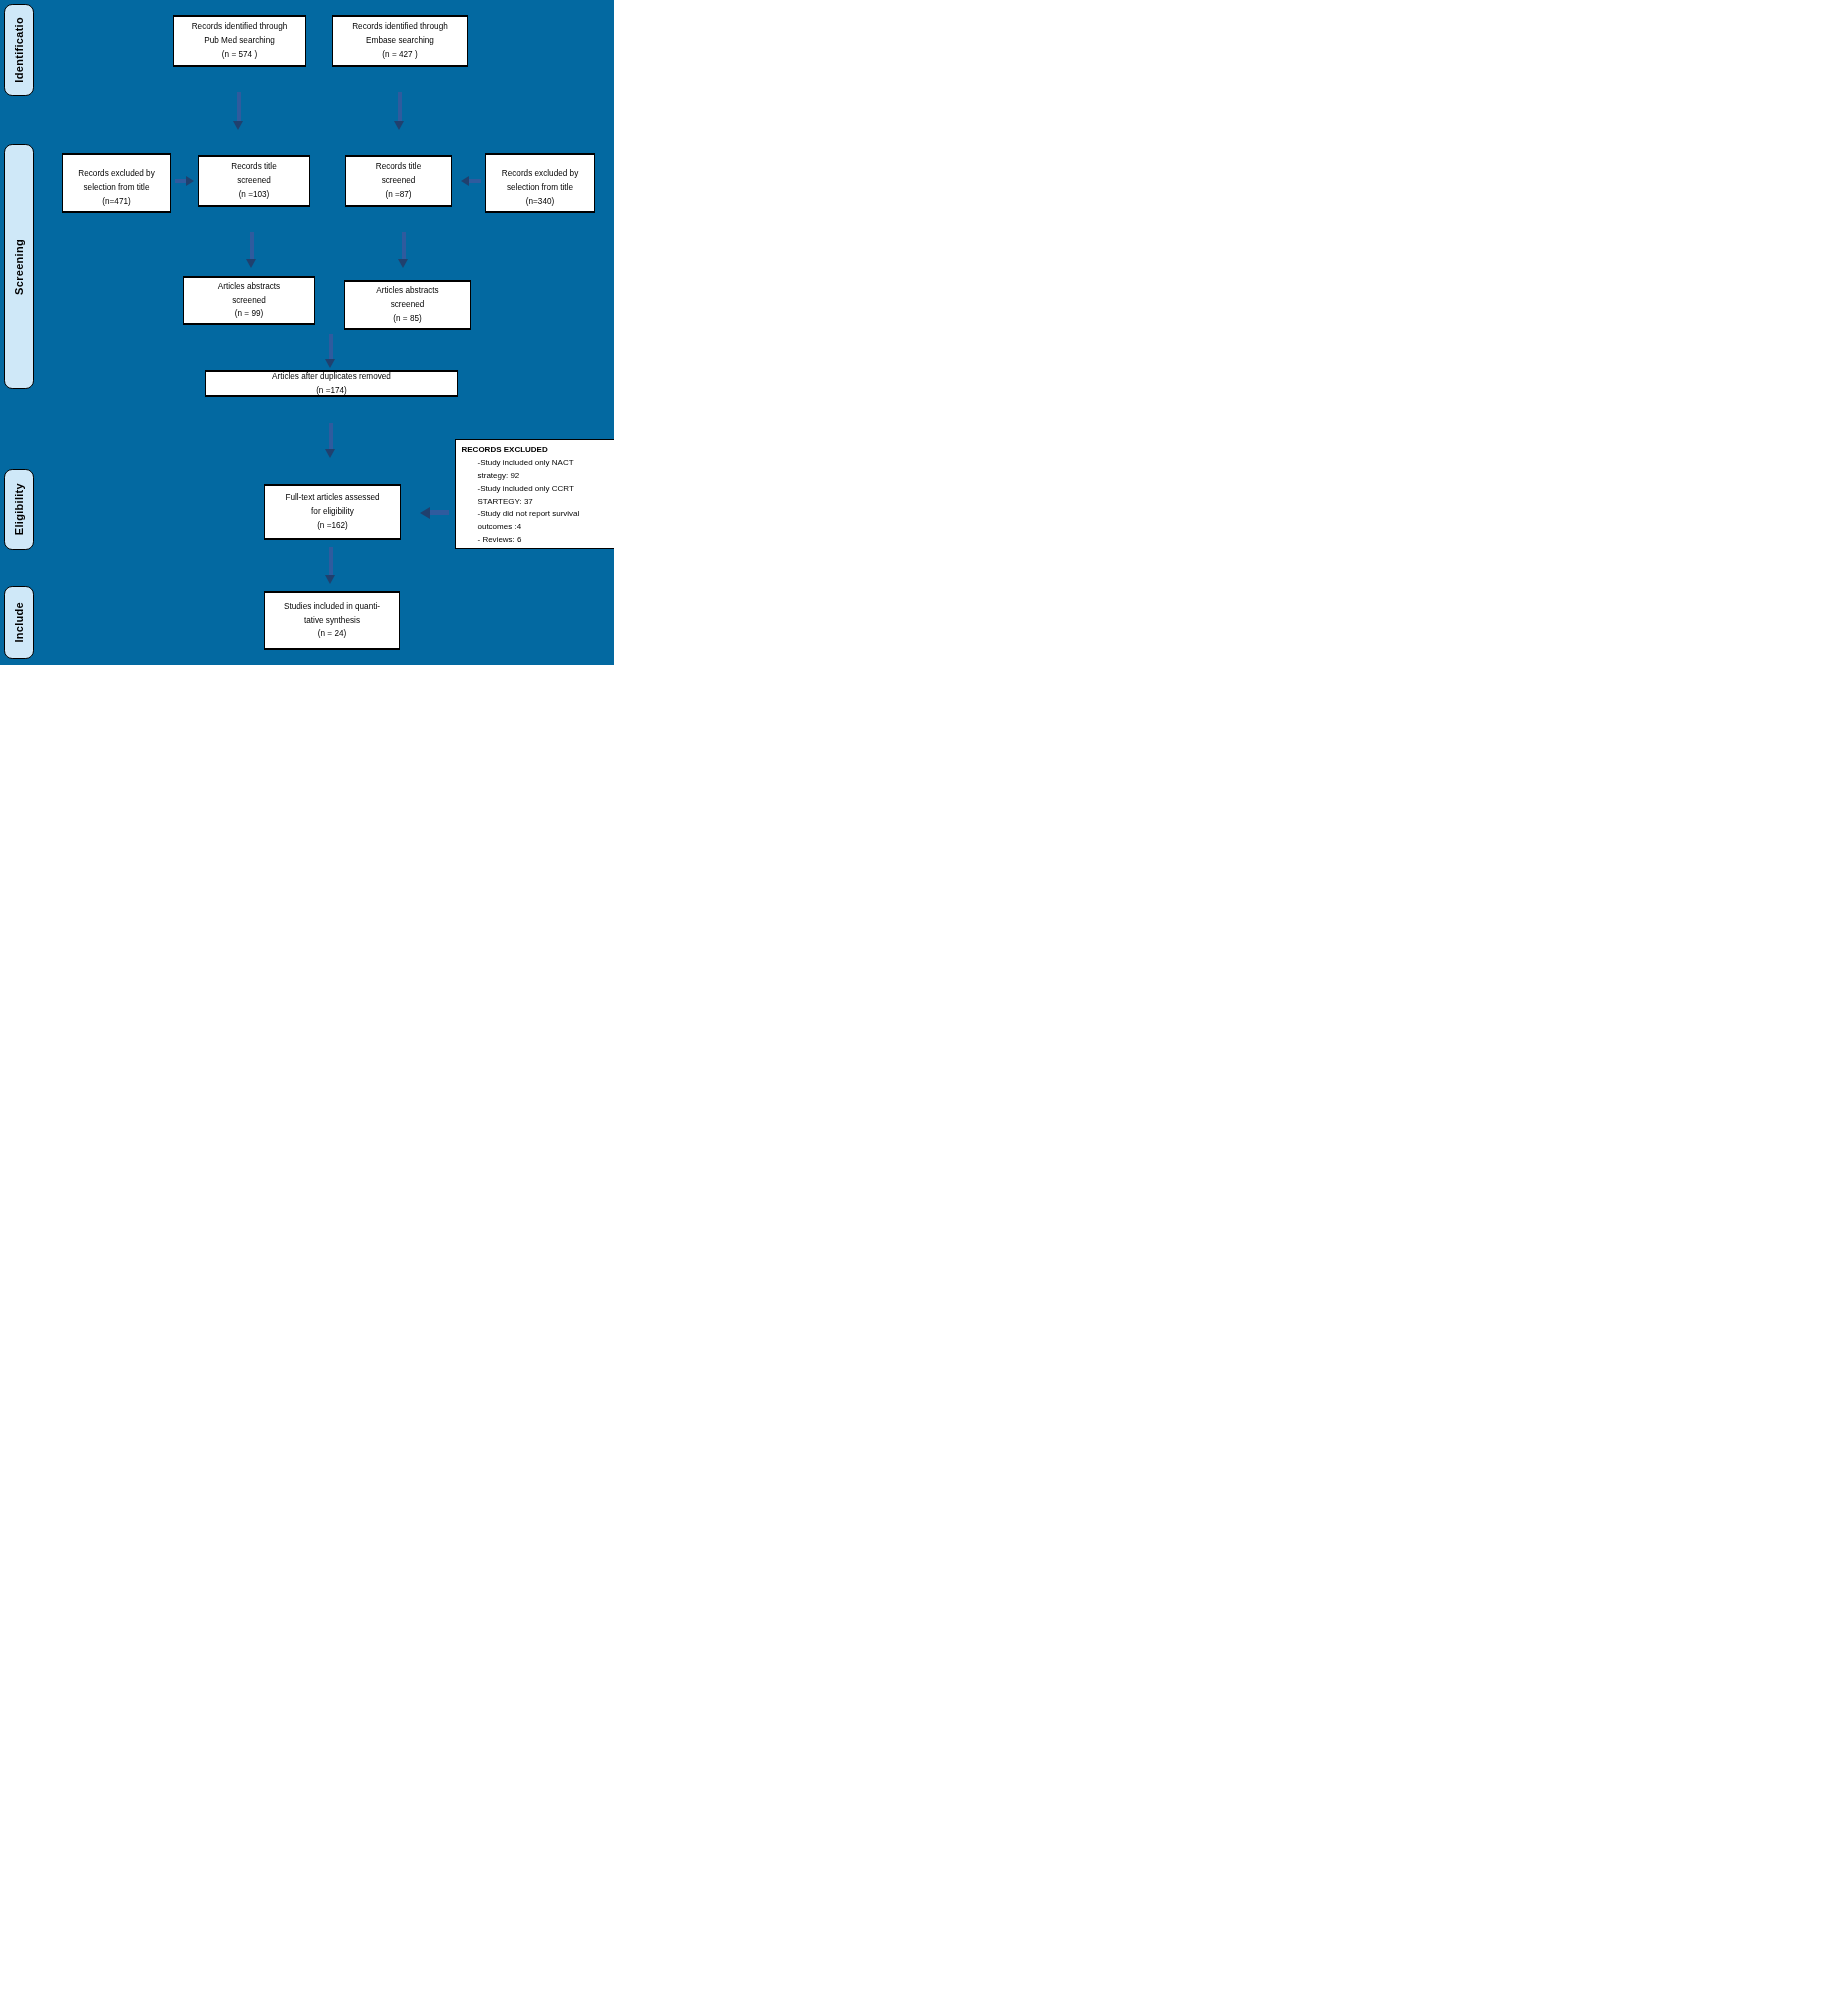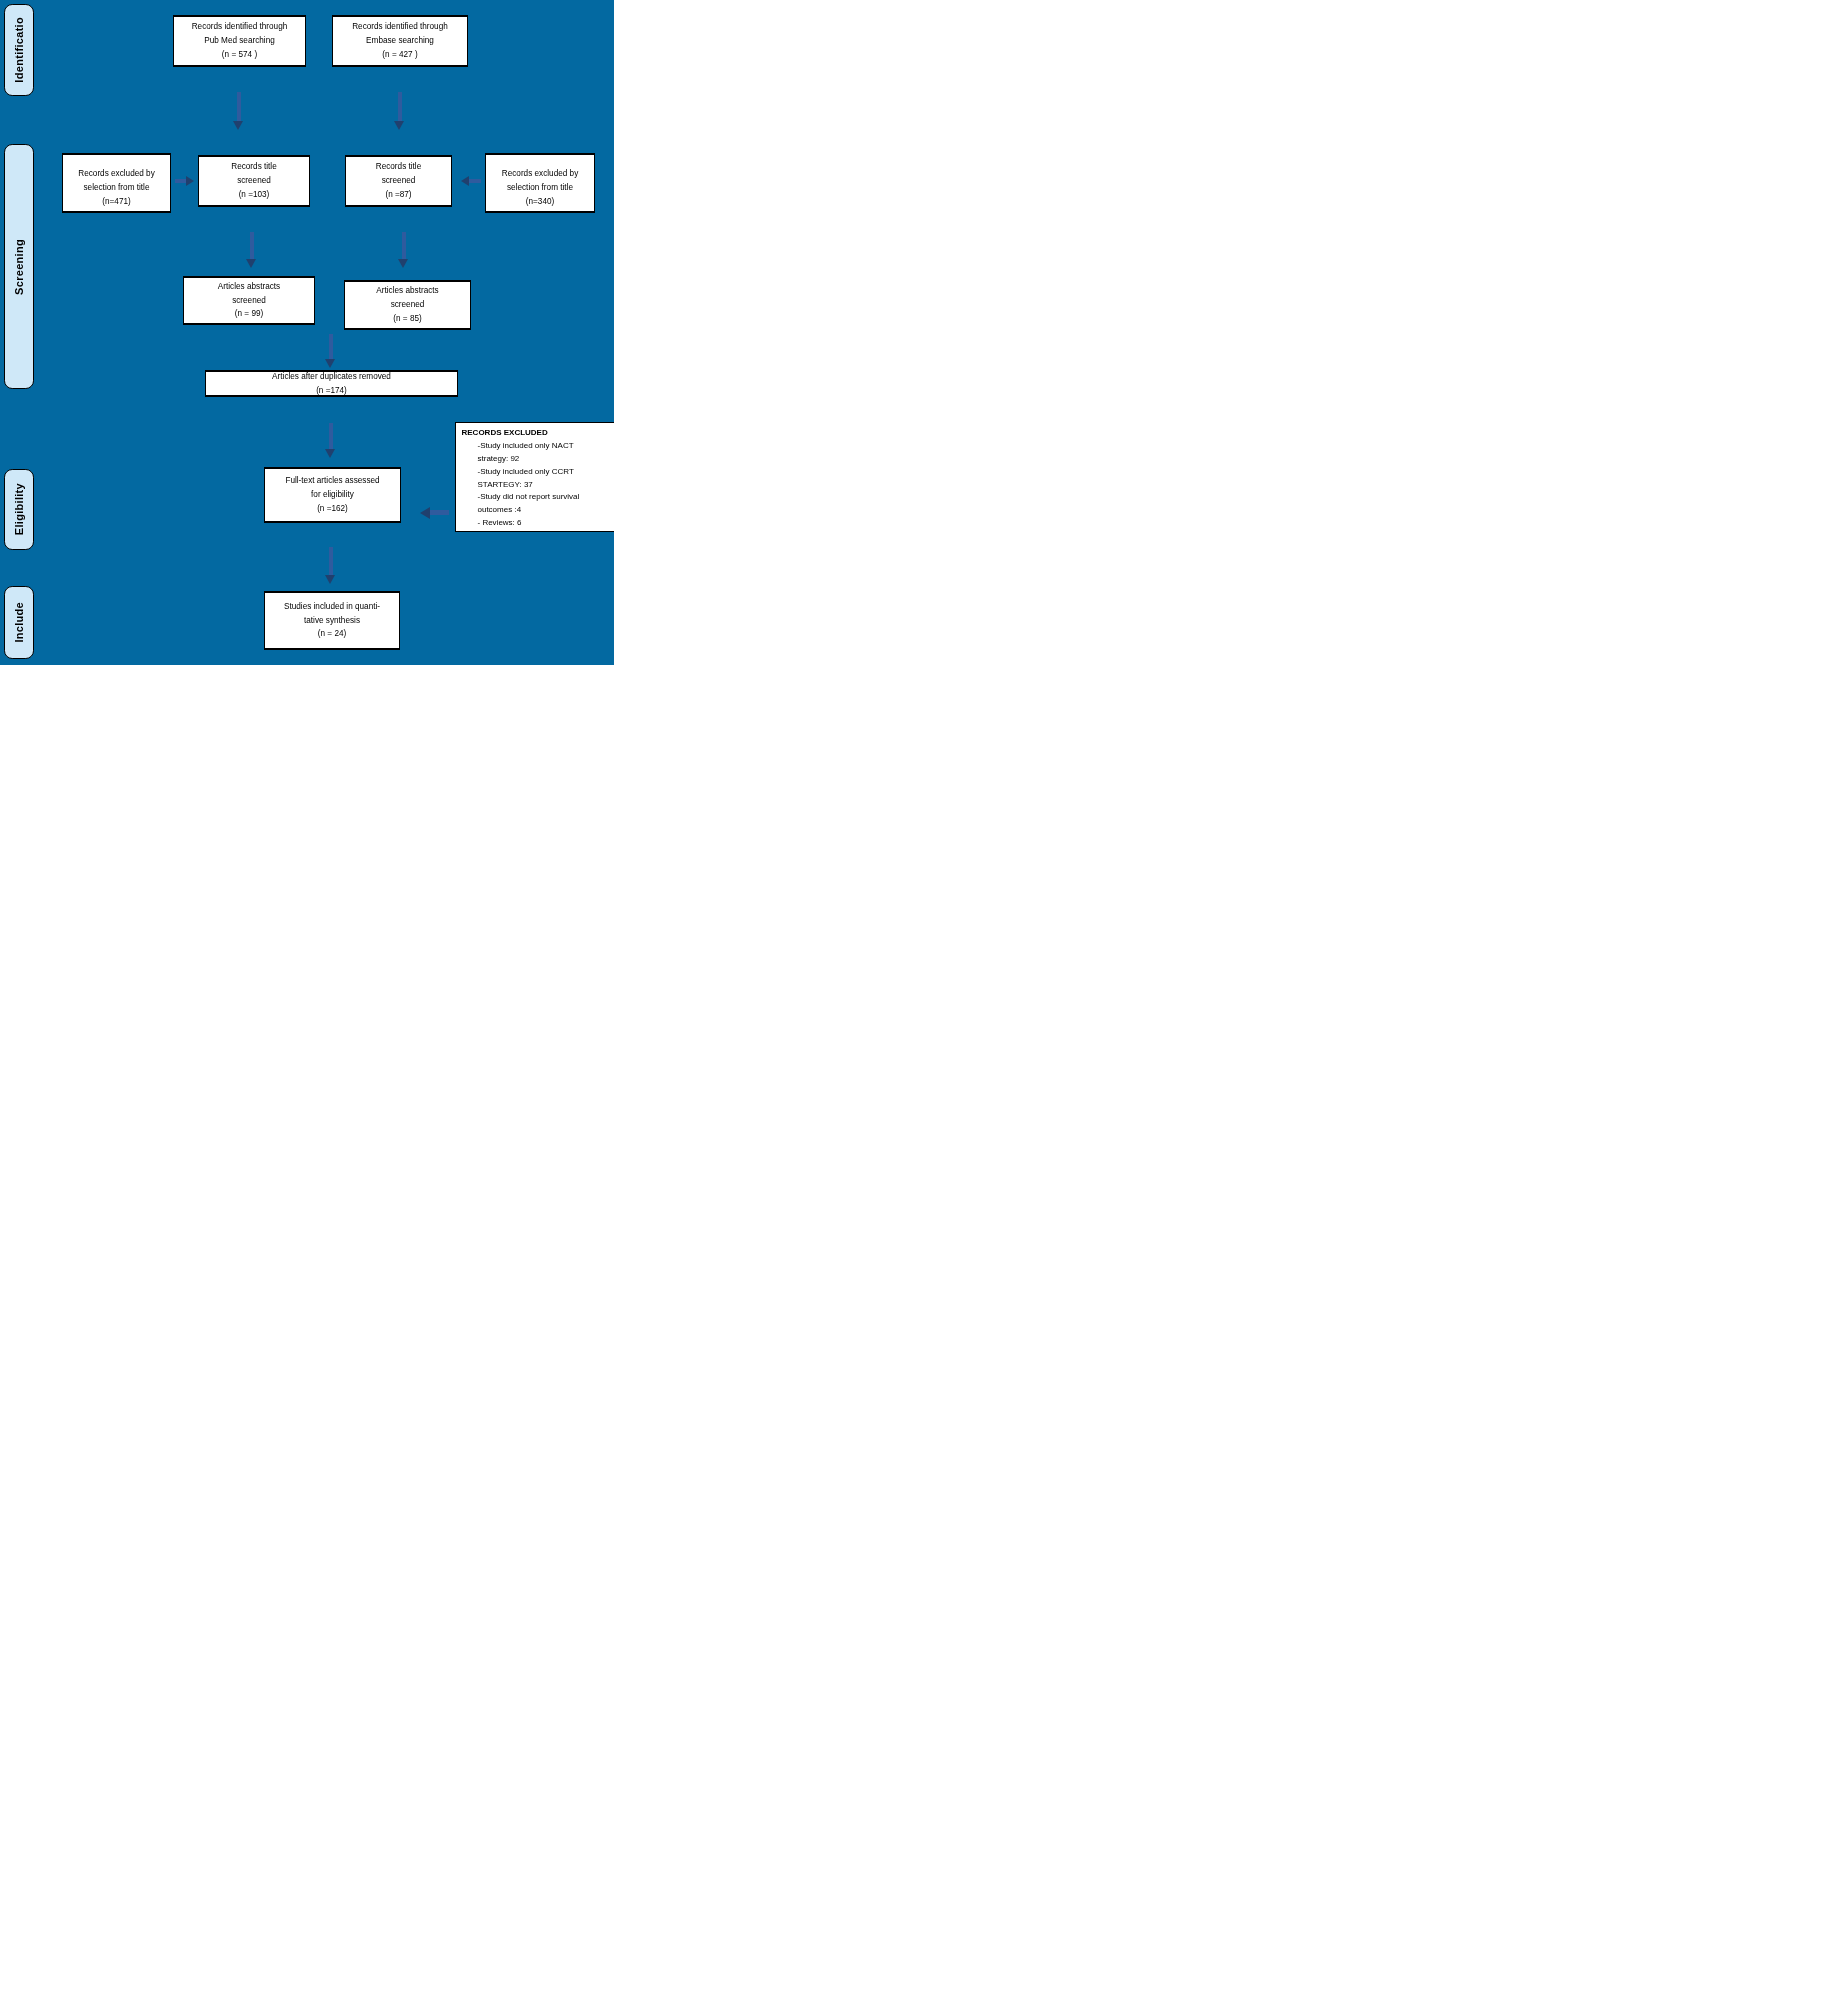--- a/index.html
+++ b/index.html
@@ -144,25 +144,25 @@
 screened
 (n = 85)</div>
 
   <div class="arr v down" style="left:329px;top:334px;height:25px"></div>
 
   <div class="box duo" style="left:205px;top:370px;width:253px;height:27px">Articles after duplicates removed
 (n =174)</div>
 
   <div class="arr v down" style="left:329px;top:423px;height:26px"></div>
 
-  <div class="box" style="left:264px;top:467px;width:137px;height:56px">Full-text articles assessed
+  <div class="box" style="left:264px;top:484px;width:137px;height:56px">Full-text articles assessed
 for eligibility
 (n =162)</div>
   <div class="arr h left big" style="left:430px;top:510px;width:19px"></div>
-  <div class="box reasons" style="left:455px;top:422px;width:162px;height:110px">
+  <div class="box reasons" style="left:455px;top:439px;width:162px;height:110px">
     <div class="rx-title">RECORDS EXCLUDED</div>
     <div class="rx-body">-Study included only NACT
 strategy: 92
 -Study included only CCRT
 STARTEGY: 37
 -Study did not report survival
 outcomes :4
 - Reviews: 6</div>
   </div>
 

